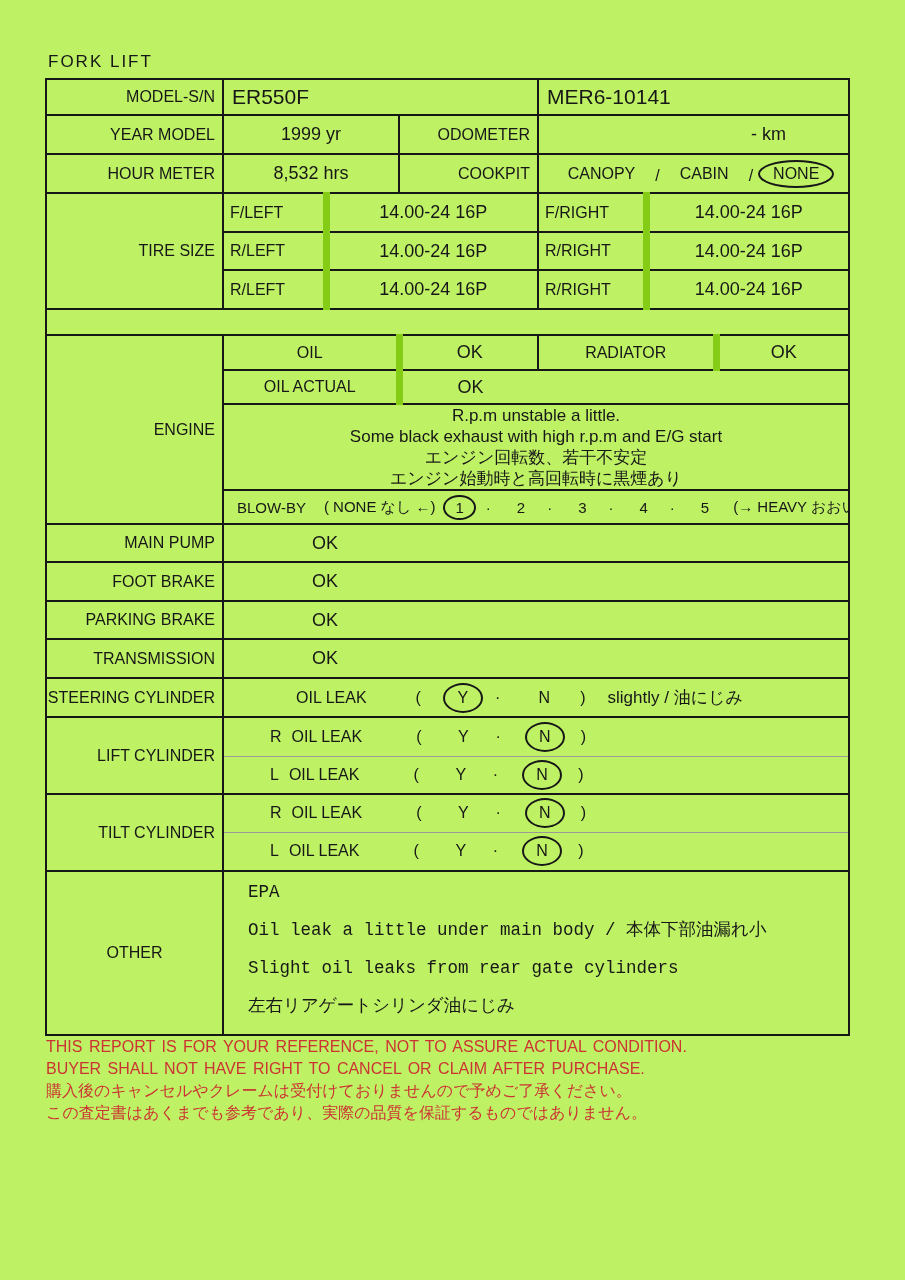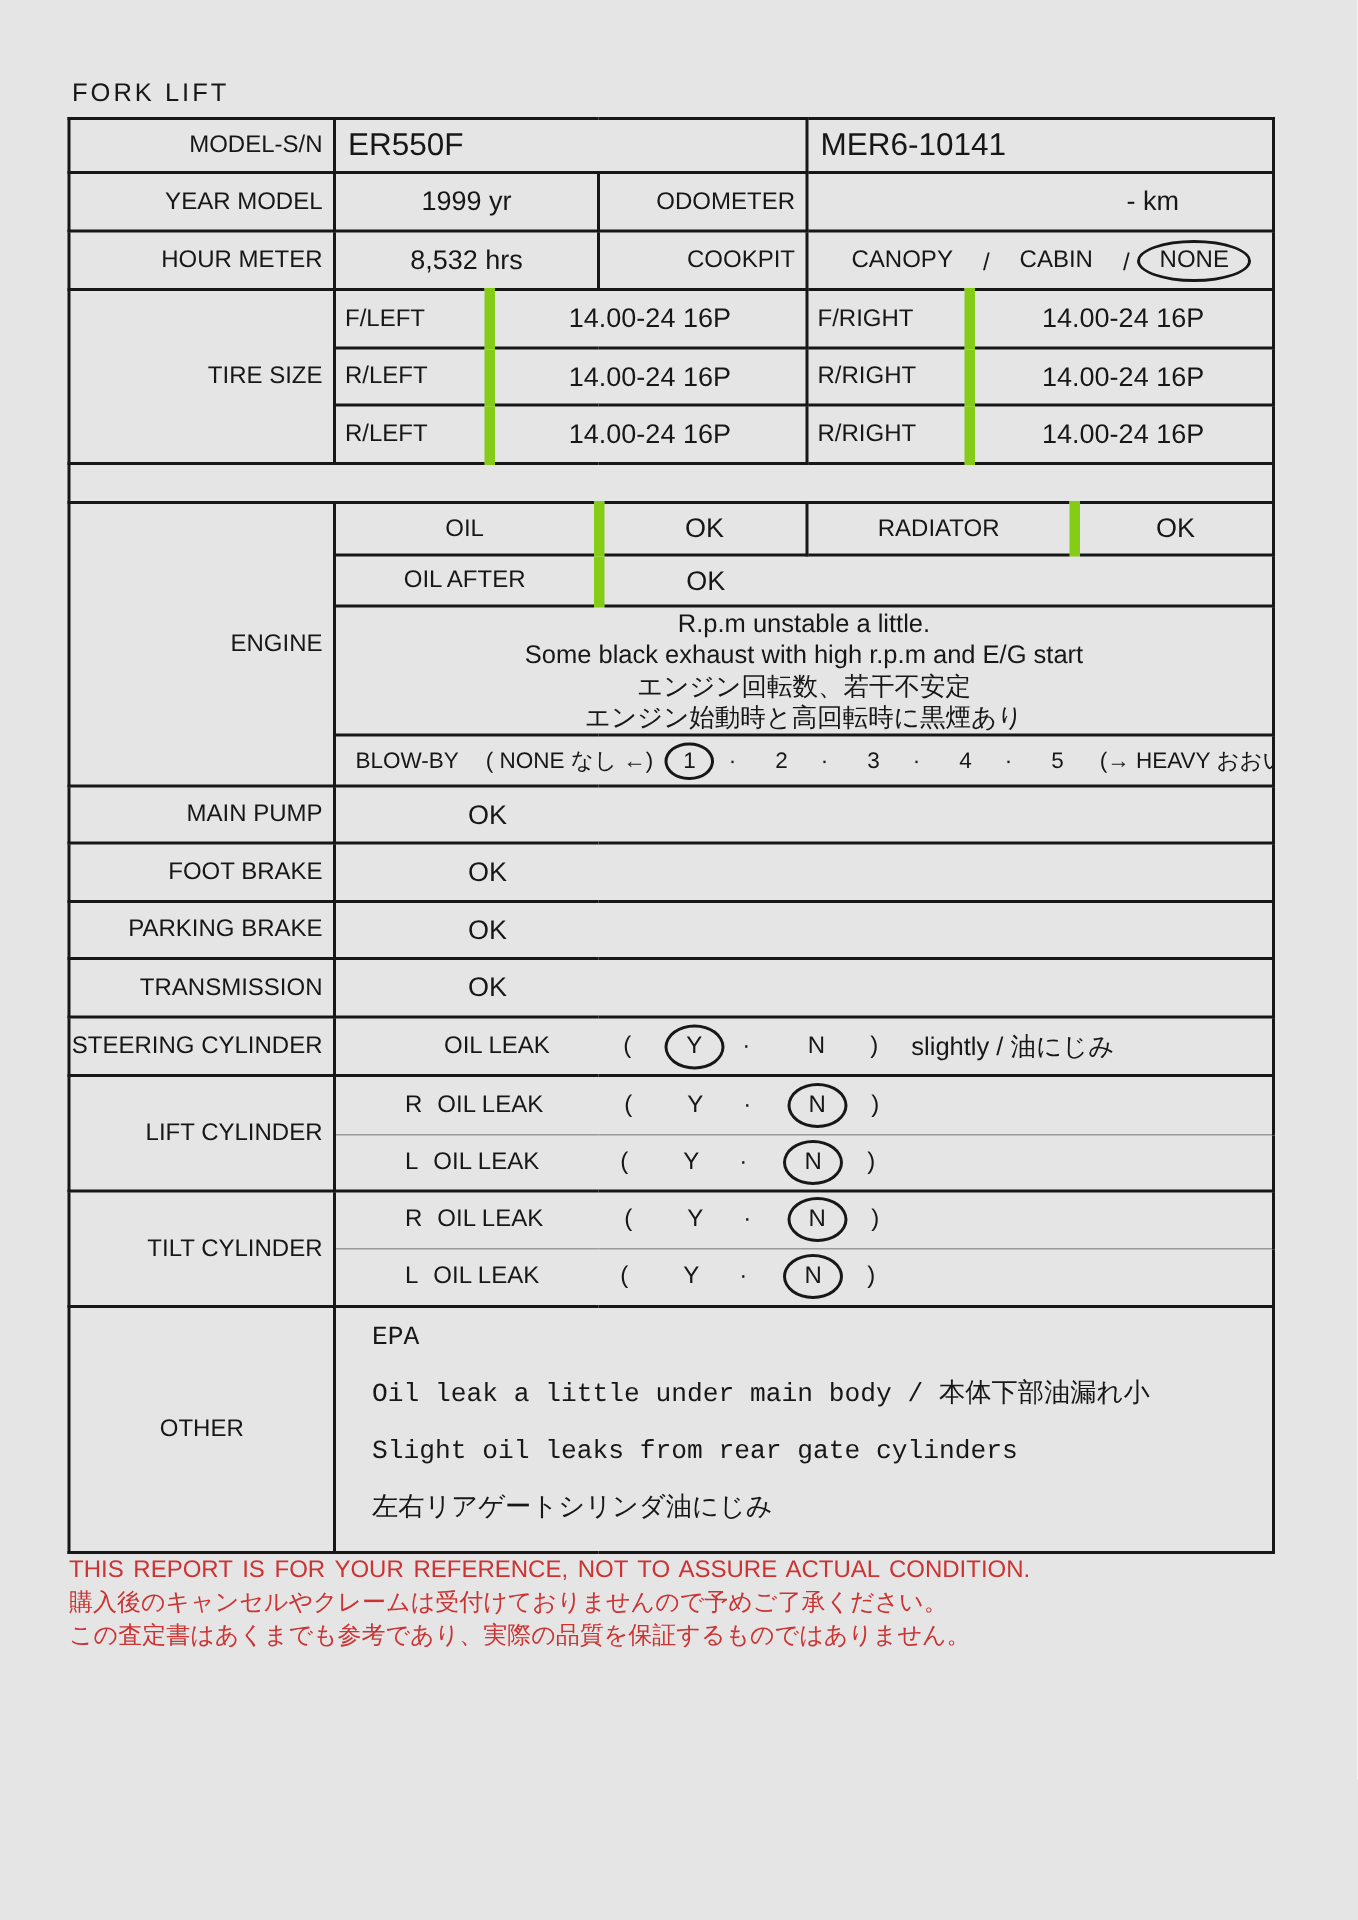--- a/index.html
+++ b/index.html
@@ -1,18 +1,18 @@
 <!DOCTYPE html>
 <html><head>
 <meta charset="utf-8">
 <style>
   html,body{margin:0;padding:0;background:#ffffff;}
   body{width:905px;height:1280px;position:relative;
        font-family:"Liberation Sans","DejaVu Sans",sans-serif;color:#171717;}
-  .page{position:absolute;inset:0;background:#e5e5e5;}
+  .page{position:absolute;inset:0;background:#bef264;}
   .title{position:absolute;left:48px;top:52px;font-size:17px;letter-spacing:2px;}
 
   table.sheet{position:absolute;left:45px;top:78px;width:803px;
               border-collapse:collapse;table-layout:fixed;}
   td{border:2px solid #171717;padding:0;font-size:16px;vertical-align:middle;overflow:hidden;}
   td.lab{text-align:right;padding-right:7px;}
   td.ctrlab{text-align:center;margin-left:40px;}
   td.big{font-size:21px;padding-left:8px;text-align:left;}
   td.ctr{text-align:center;}
   td.val{font-size:18px;text-align:center;border-radius:14px;}
@@ -133,21 +133,21 @@
     </tr>
 
     <tr style="height:35px">
       <td class="lab" rowspan="4">ENGINE</td>
       <td class="ctr tR" colspan="2">OIL</td>
       <td class="ok tL">OK</td>
       <td class="ctr tR" colspan="2">RADIATOR</td>
       <td class="ok tL">OK</td>
     </tr>
     <tr style="height:34px">
-      <td class="ctr tR" colspan="2">OIL AFTER</td>
+      <td class="ctr tR" colspan="2">OIL ACTUAL</td>
       <td class="okleft2 tL" colspan="4">OK</td>
     </tr>
     <tr style="height:86px">
       <td colspan="6">
         <div class="notes">
           <div>R.p.m unstable a little.</div>
           <div>Some black exhaust with high r.p.m and E/G start</div>
           <div>エンジン回転数、若干不安定</div>
           <div>エンジン始動時と高回転時に黒煙あり</div>
         </div>
@@ -269,17 +269,18 @@
           <p>Slight oil leaks from rear gate cylinders</p>
           <p>左右リアゲートシリンダ油にじみ</p>
         </div>
       </td>
     </tr>
   </tbody>
     </table>
 
   <div class="disclaimer">
     <div>THIS REPORT IS FOR YOUR REFERENCE, NOT TO ASSURE ACTUAL CONDITION.</div>
+    <div>BUYER SHALL NOT HAVE RIGHT TO CANCEL OR CLAIM AFTER PURCHASE.</div>
     <div>購入後のキャンセルやクレームは受付けておりませんので予めご了承ください。</div>
     <div>この査定書はあくまでも参考であり、実際の品質を保証するものではありません。</div>
   </div>
 
 </div>
 
 </body></html>

